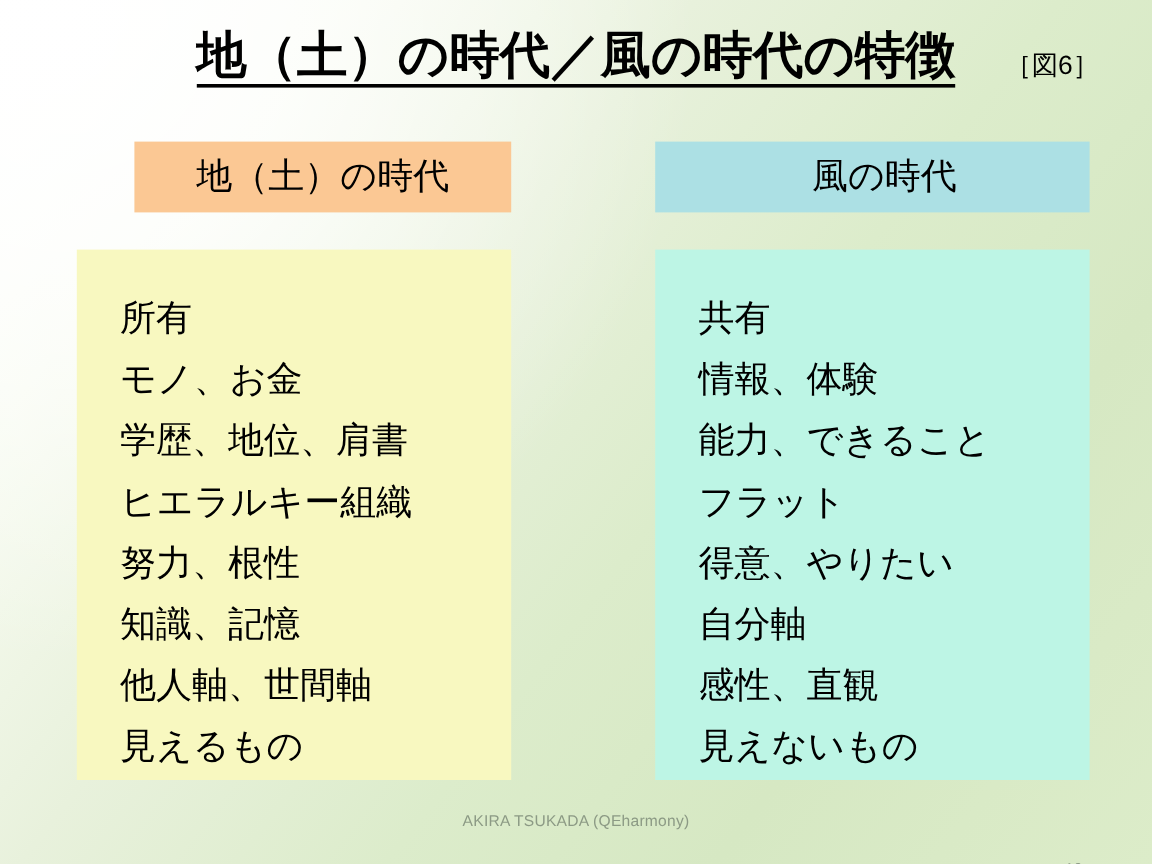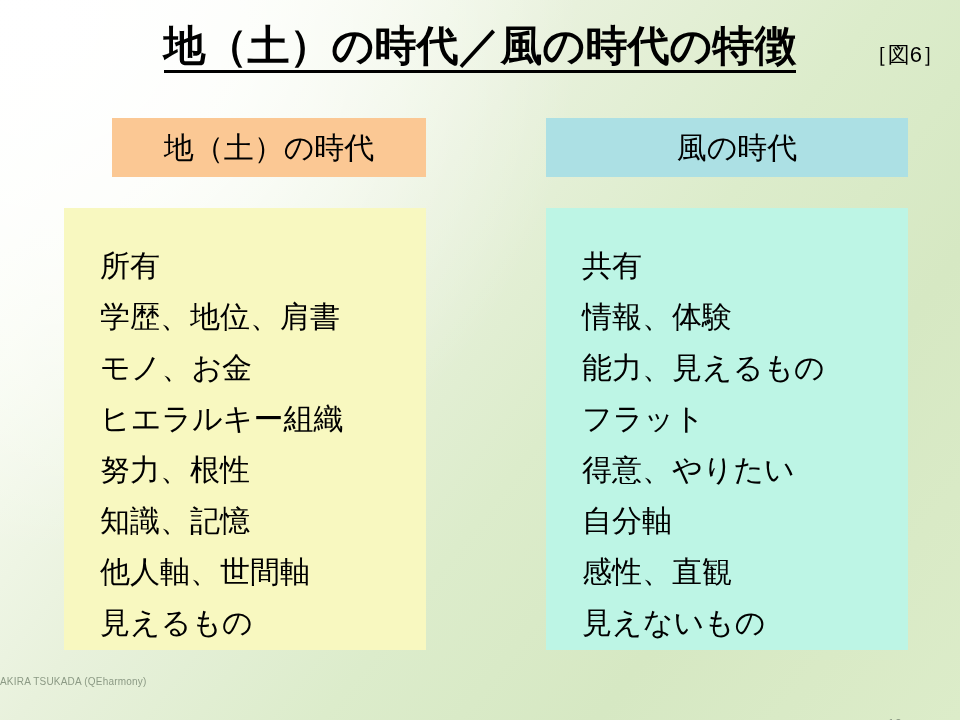--- a/index.html
+++ b/index.html
@@ -44,21 +44,21 @@
     font-weight: bold;
     color: #000000;
     letter-spacing: 0px;
     line-height: 1.05;
     border-bottom: 3px solid #000000;
     padding-bottom: 2px;
     white-space: nowrap;
   }
   #figure-label {
     position: absolute;
-    right: 16px;
+    right: 44px;
     top: 40px;
     font-size: 22px;
     color: #000000;
     letter-spacing: 0px;
     white-space: nowrap;
   }
 
   
   .column {
     position: absolute;
@@ -102,22 +102,22 @@
     white-space: nowrap;
     letter-spacing: 0px;
   }
 
   
   #footer-text {
     position: absolute;
     left: 0;
     top: 676px;
     width: 960px;
-    text-align: left;
-    font-size: 10px;
+    text-align: center;
+    font-size: 13px;
     color: #8c9a85;
     letter-spacing: 0.2px;
   }
   #page-number {
     position: absolute;
     right: 58px;
     top: 716px;
     font-size: 13px;
     color: #8c9a85;
   }
@@ -131,38 +131,38 @@
     <span id="slide-title">地（土）の時代／風の時代の特徴</span>
   </div>
 
   <div id="figure-label">［図6］</div>
 
   <div class="column" id="column-earth">
     <div class="col-header" id="header-earth">地（土）の時代</div>
     <div class="col-body" id="body-earth">
       <ul class="item-list">
         <li>所有</li>
+        <li>モノ、お金</li>
         <li>学歴、地位、肩書</li>
-        <li>モノ、お金</li>
         <li>ヒエラルキー組織</li>
         <li>努力、根性</li>
         <li>知識、記憶</li>
         <li>他人軸、世間軸</li>
         <li>見えるもの</li>
       </ul>
     </div>
   </div>
 
   <div class="column" id="column-wind">
     <div class="col-header" id="header-wind">風の時代</div>
     <div class="col-body" id="body-wind">
       <ul class="item-list">
         <li>共有</li>
         <li>情報、体験</li>
-        <li>能力、見えるもの</li>
+        <li>能力、できること</li>
         <li>フラット</li>
         <li>得意、やりたい</li>
         <li>自分軸</li>
         <li>感性、直観</li>
         <li>見えないもの</li>
       </ul>
     </div>
   </div>
 
   <div id="footer-text">AKIRA TSUKADA (QEharmony)</div>

